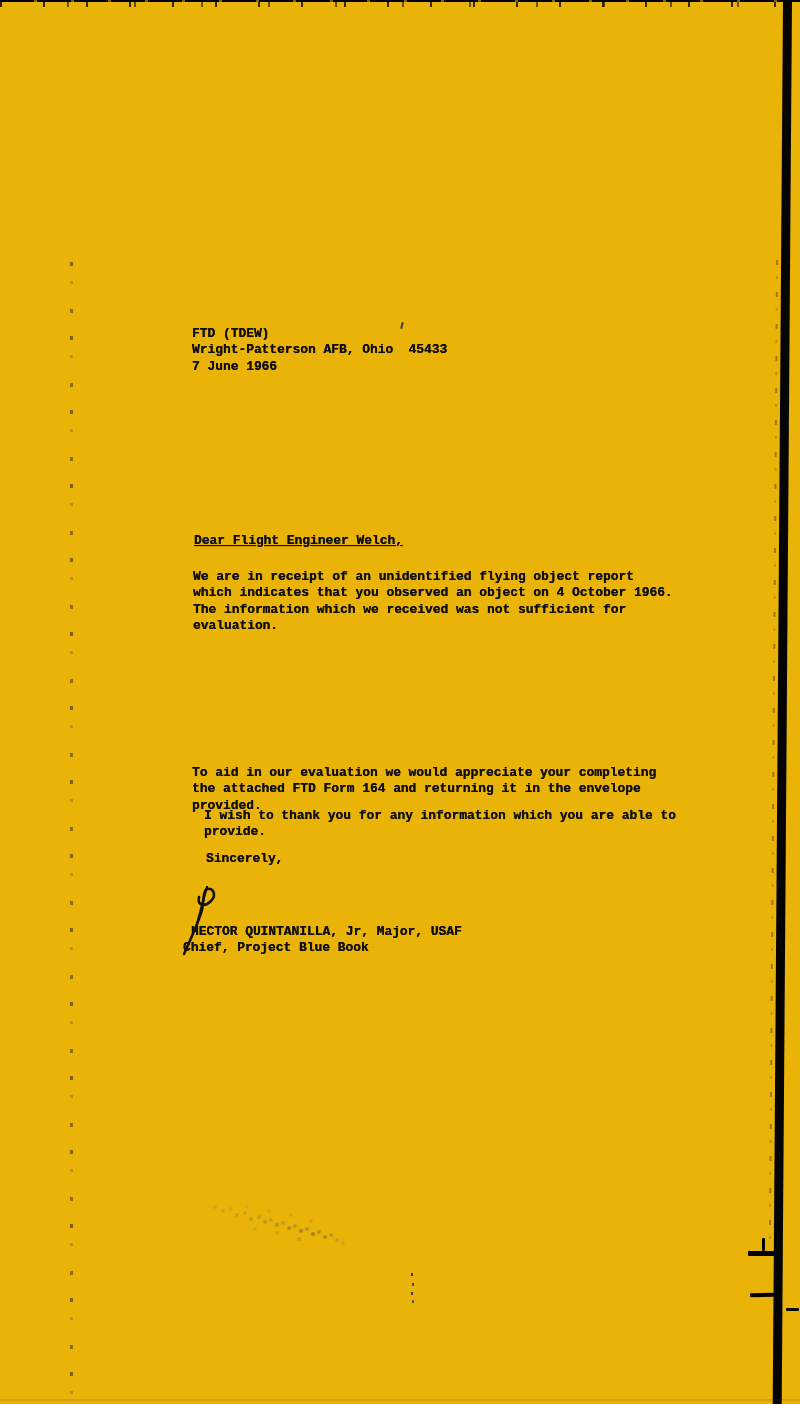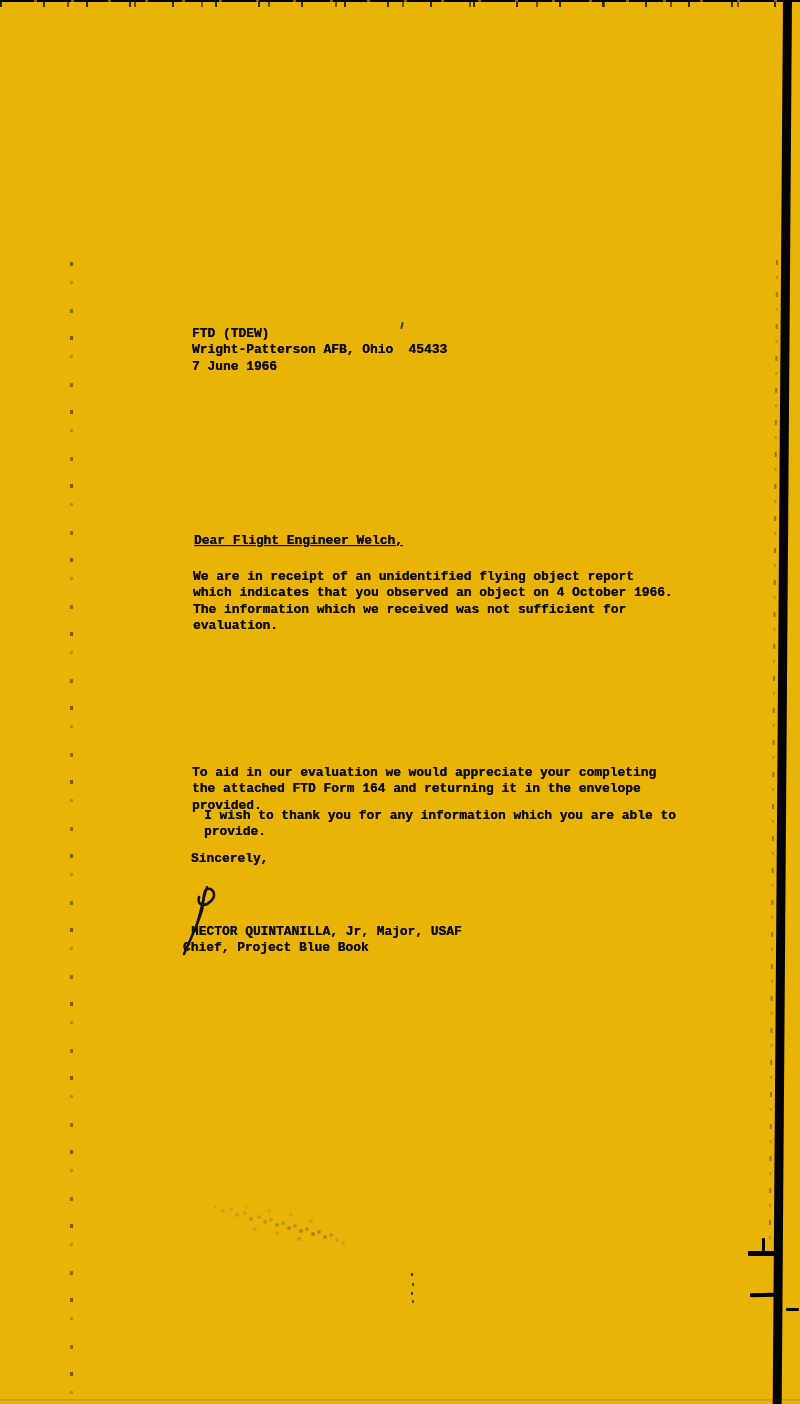--- a/index.html
+++ b/index.html
@@ -104,21 +104,21 @@
 evaluation.</div>
 
 
     <div class="txt" style="left:192px;top:737px;margin-top:28px;">To aid in our evaluation we would appreciate your completing
 the attached FTD Form 164 and returning it in the envelope
 provided.</div>
 
     <div class="txt" style="left:193px;top:808px;margin-left:11px;">I wish to thank you for any information which you are able to
 provide.</div>
 
-    <div class="txt" style="left:191px;top:851px;">Sincerely,</div>
+    <div class="txt" style="left:206px;top:851px;">Sincerely,</div>
 
     <div class="txt" style="left:191px;top:924px;">HECTOR QUINTANILLA, Jr, Major, USAF</div>
 
     <div class="txt" style="left:183px;top:940px;">Chief, Project Blue Book</div>
 
     <svg class="sig-svg" viewBox="0 0 44 70">
       <path d="M8,68 C15,52 22,38 26,24 C28,13 27,5 31,3 C37,1 41,9 35,15 C29,21 21,20 23,11" fill="none" stroke="#111" stroke-width="2.6" stroke-linecap="round"></path>
       <path d="M31,1 C27,14 24,28 19,45" fill="none" stroke="#111" stroke-width="2.2" stroke-linecap="round"></path>
     </svg>
 

